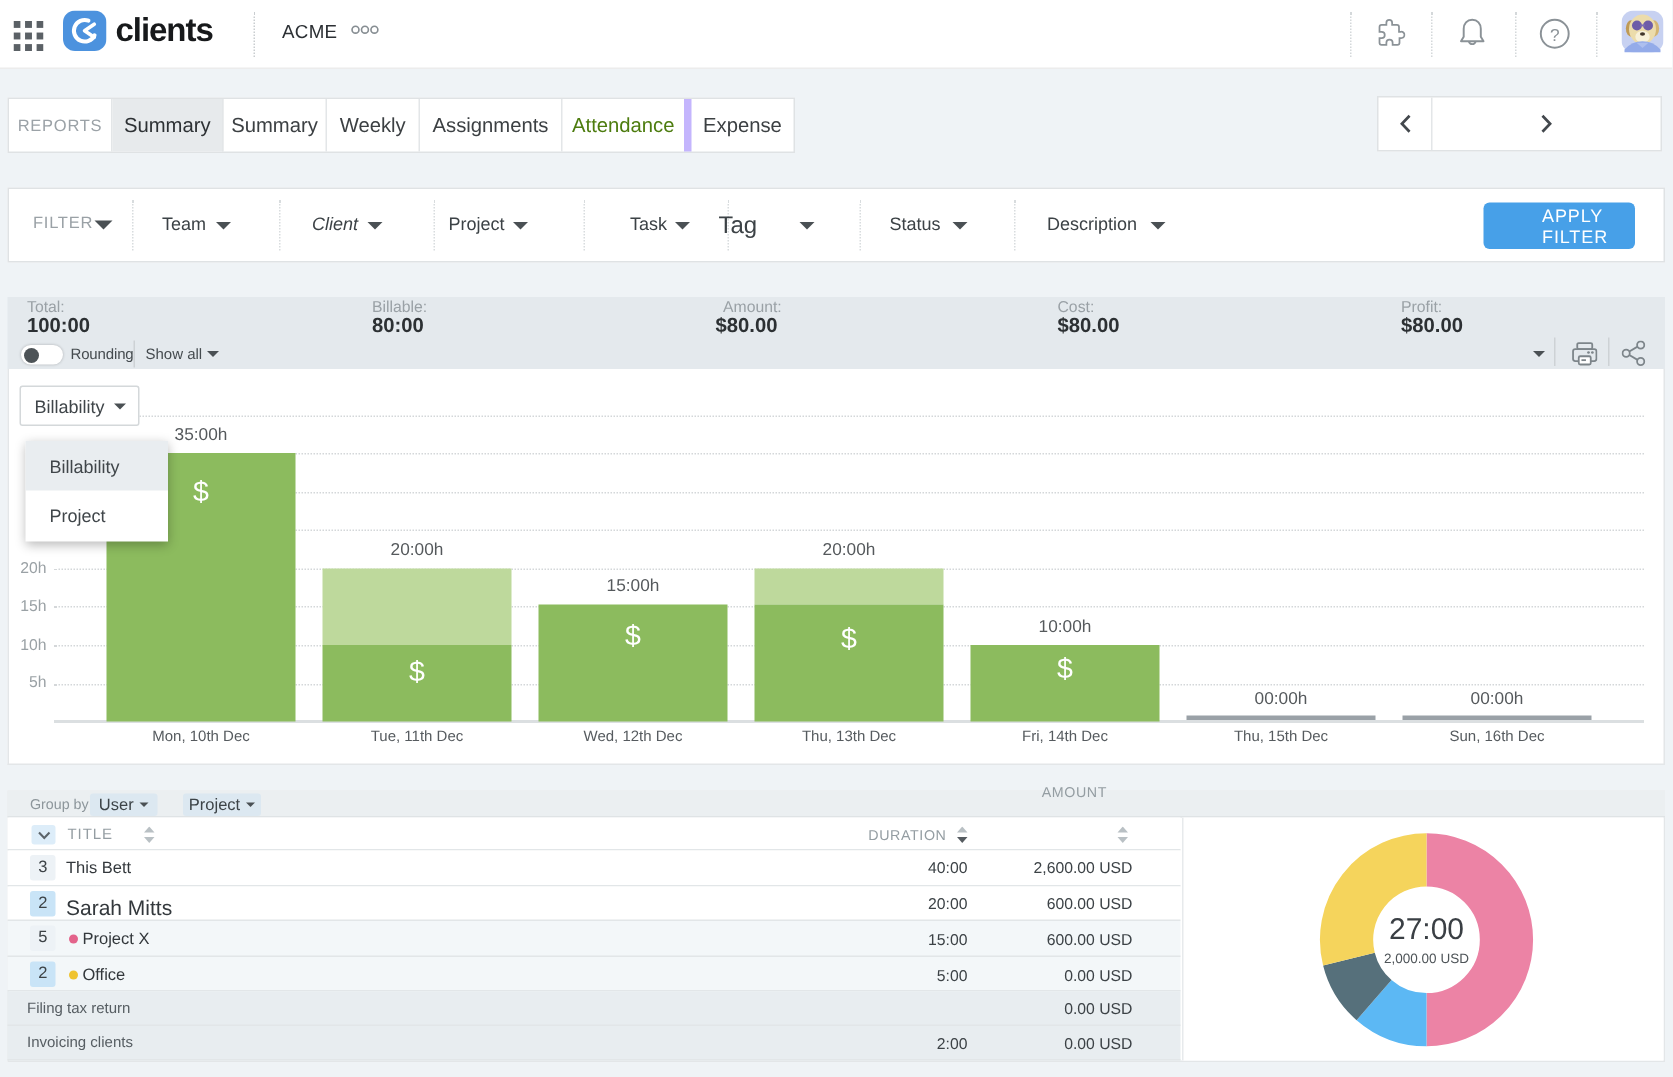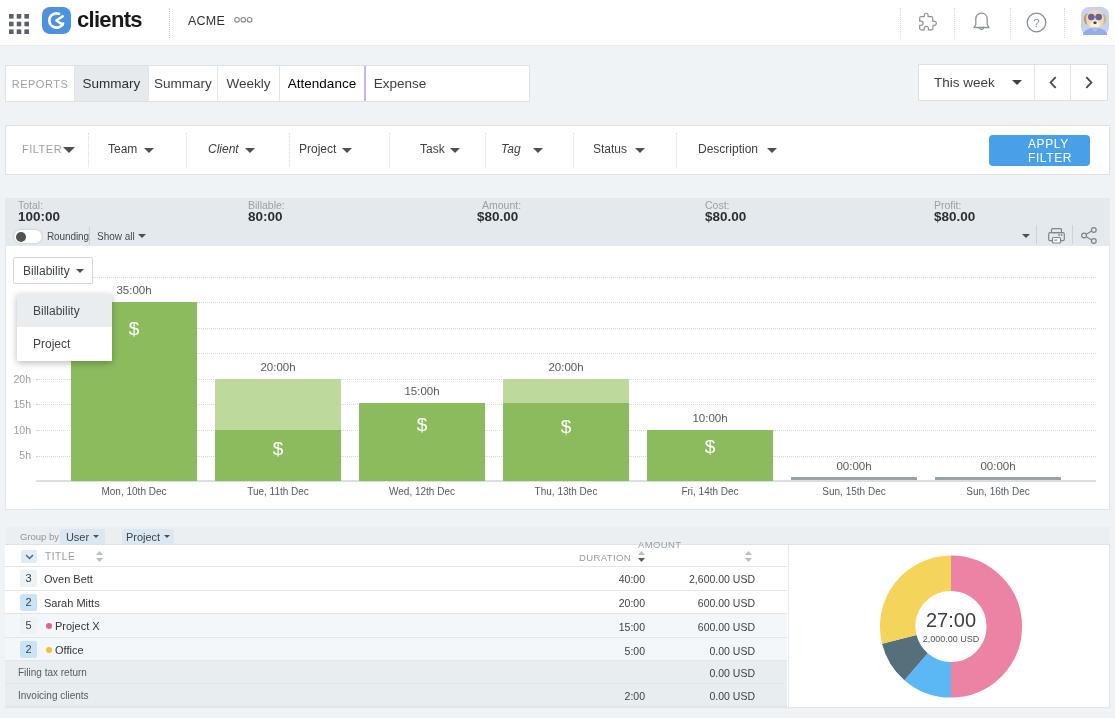--- a/index.html
+++ b/index.html
@@ -74,28 +74,25 @@
   <ellipse cx="14" cy="15.7" rx="1.7" ry="1.2" fill="#42362b"></ellipse>
   <path d="M2 26 Q7 20.5 14 20.5 Q21 20.5 26 26 L26 28 L2 28 Z" fill="#94abe9"></path>
   <path d="M10 21.5 L14 25 L18 21.5" fill="#aebfee"></path>
 </svg>
 
 <div class="abs" style="left:5px;top:65px;width:525px;height:37px;background:#fff;border:1px solid #dfe2e4;display:flex;">
   <div style="width:69px;border-right:1px solid #e3e6e8;display:flex;align-items:center;justify-content:center;font-size:11px;color:#9ba2a7;letter-spacing:0.5px;">REPORTS</div>
   <div style="width:74px;border-right:1px solid #e3e6e8;background:#e7eaec;display:flex;align-items:center;justify-content:center;font-size:13.5px;color:#2d3134;">Summary</div>
   <div style="width:69px;border-right:1px solid #e3e6e8;display:flex;align-items:center;justify-content:center;font-size:13.5px;color:#3c4043;">Summary</div>
   <div style="width:62px;border-right:1px solid #e3e6e8;display:flex;align-items:center;justify-content:center;font-size:13.5px;color:#3c4043;">Weekly</div>
-  <div style="width:86px;border-right:2px solid #c4b5fd;display:flex;align-items:center;justify-content:center;font-size:13.5px;color:#000000;">Attendance</div>
+  <div style="width:95px;border-right:1px solid #e3e6e8;display:flex;align-items:center;justify-content:center;font-size:13.5px;color:#3c4043;">Assignments</div>
+  <div style="width:86px;border-right:5px solid #c4b5fd;display:flex;align-items:center;justify-content:center;font-size:13.5px;color:#4d7c0f;">Attendance</div>
   <div style="width:68px;display:flex;align-items:center;justify-content:center;font-size:13.5px;color:#3c4043;">Expense</div>
 </div>
 <div class="abs" style="left:918px;top:64px;width:190px;height:37px;background:#fff;border:1px solid #dfe2e4;display:flex;">
-  <div style="width:116px;border-right:1px solid #e3e6e8;display:flex;align-items:center;justify-content:space-between;padding:0 12px 0 15px;">
-    <span style="font-size:13.5px;color:#3c4043;">This week</span>
-      <span class="caret" style="border-top-color:#3c4043;"></span>
-  </div>
   <div style="width:36px;border-right:1px solid #e3e6e8;display:flex;align-items:center;justify-content:center;">
       <svg width="8" height="13">
         <path d="M6.7 1.2 L1.6 6.5 L6.7 11.8" fill="none" stroke="#43484d" stroke-width="1.8"></path>
       </svg>
     </div>
   <div style="flex:1;display:flex;align-items:center;justify-content:center;">
       <svg width="8" height="13">
         <path d="M1.3 1.2 L6.4 6.5 L1.3 11.8" fill="none" stroke="#43484d" stroke-width="1.8"></path>
       </svg>
     </div>
@@ -110,21 +107,21 @@
 <div class="abs" style="left:186px;top:133px;height:34px;border-left:1px dotted #d8dcde;"></div>
 <div class="abs" style="left:208px;top:142px;font-size:12px;color:#3c4246;font-style:italic;">Client</div>
 <span class="abs caret" style="left:245px;top:148px;"></span>
 <div class="abs" style="left:289px;top:133px;height:34px;border-left:1px dotted #d8dcde;"></div>
 <div class="abs" style="left:299px;top:142px;font-size:12px;color:#3c4246;">Project</div>
 <span class="abs caret" style="left:342px;top:148px;"></span>
 <div class="abs" style="left:389px;top:133px;height:34px;border-left:1px dotted #d8dcde;"></div>
 <div class="abs" style="left:420px;top:142px;font-size:12px;color:#3c4246;">Task</div>
 <span class="abs caret" style="left:450px;top:148px;"></span>
 <div class="abs" style="left:485px;top:133px;height:34px;border-left:1px dotted #d8dcde;"></div>
-<div class="abs" style="left:501px;top:142px;font-size:12px;color:#3c4246;font-style:italic;">Tag</div>
+<div class="abs" style="left:479px;top:142px;font-size:16px;color:#3c4246;">Tag</div>
 <span class="abs caret" style="left:533px;top:148px;"></span>
 <div class="abs" style="left:573px;top:133px;height:34px;border-left:1px dotted #d8dcde;"></div>
 <div class="abs" style="left:593px;top:142px;font-size:12px;color:#3c4246;">Status</div>
 <span class="abs caret" style="left:635px;top:148px;"></span>
 <div class="abs" style="left:676px;top:133px;height:34px;border-left:1px dotted #d8dcde;"></div>
 <div class="abs" style="left:698px;top:142px;font-size:12px;color:#3c4246;">Description</div>
 <span class="abs caret" style="left:767px;top:148px;"></span>
 <div class="abs" style="left:989px;top:135px;width:101px;height:31px;background:#47a0e8;border-radius:4px;color:#fff;font-size:12px;letter-spacing:0.6px;display:flex;align-items:center;justify-content:center;padding-left:39px;">APPLY FILTER</div>
 
 <div class="abs" style="left:5px;top:198px;width:1105px;height:48px;background:#e4e9ed;"></div>
@@ -208,21 +205,21 @@
 <div class="abs" style="left:215px;top:438px;width:126px;text-align:center;font-size:19px;color:#fff;">$</div>
 <div class="abs" style="left:359px;top:414px;width:126px;text-align:center;font-size:19px;color:#fff;">$</div>
 <div class="abs" style="left:503px;top:416px;width:126px;text-align:center;font-size:19px;color:#fff;">$</div>
 <div class="abs" style="left:647px;top:436px;width:126px;text-align:center;font-size:19px;color:#fff;">$</div>
 
 <div class="abs" style="left:71px;top:486px;width:126px;text-align:center;font-size:10px;color:#565b5f;">Mon, 10th Dec</div>
 <div class="abs" style="left:215px;top:486px;width:126px;text-align:center;font-size:10px;color:#565b5f;">Tue, 11th Dec</div>
 <div class="abs" style="left:359px;top:486px;width:126px;text-align:center;font-size:10px;color:#565b5f;">Wed, 12th Dec</div>
 <div class="abs" style="left:503px;top:486px;width:126px;text-align:center;font-size:10px;color:#565b5f;">Thu, 13th Dec</div>
 <div class="abs" style="left:647px;top:486px;width:126px;text-align:center;font-size:10px;color:#565b5f;">Fri, 14th Dec</div>
-<div class="abs" style="left:791px;top:486px;width:126px;text-align:center;font-size:10px;color:#565b5f;">Sun, 15th Dec</div>
+<div class="abs" style="left:791px;top:486px;width:126px;text-align:center;font-size:10px;color:#565b5f;">Thu, 15th Dec</div>
 <div class="abs" style="left:935px;top:486px;width:126px;text-align:center;font-size:10px;color:#565b5f;">Sun, 16th Dec</div>
 
 <div class="abs" style="left:13px;top:257px;width:80px;height:27px;background:#fff;border:1px solid #d4d8da;border-radius:2px;display:flex;align-items:center;justify-content:space-between;padding:0 8px 0 9px;">
   <span style="font-size:12px;color:#3f4549;">Billability</span>
     <span class="caret" style="border-left-width:4px;border-right-width:4px;border-top-width:4px;"></span>
 </div>
 <div class="abs" style="left:17px;top:294px;width:95px;height:67px;background:#fff;box-shadow:0 2px 7px rgba(0,0,0,0.28);z-index:5;">
   <div style="height:33px;background:#e9edf0;display:flex;align-items:center;padding-left:16px;font-size:12px;color:#40464a;">Billability</div>
   <div style="height:34px;display:flex;align-items:center;padding-left:16px;font-size:12px;color:#40464a;">Project</div>
 </div>
@@ -248,35 +245,35 @@
 <div class="abs" style="left:45px;top:551px;font-size:10px;color:#949da2;letter-spacing:0.6px;">TITLE</div>
 <svg class="abs" style="left:95px;top:551px;" width="9" height="11">
     <path d="M4.5 0 L8 4 L1 4 Z" fill="#b9c0c4"></path>
     <path d="M4.5 11 L8 7 L1 7 Z" fill="#b9c0c4"></path>
   </svg>
 <div class="abs" style="left:531px;top:551.5px;width:100px;text-align:right;font-size:9.5px;color:#949da2;letter-spacing:0.4px;">DURATION</div>
 <svg class="abs" style="left:637px;top:551px;" width="9" height="11">
     <path d="M4.5 0 L8 4 L1 4 Z" fill="#b9c0c4"></path>
     <path d="M4.5 11 L8 7 L1 7 Z" fill="#555b60"></path>
   </svg>
-<div class="abs" style="left:638px;top:539px;width:100px;text-align:left;font-size:9.5px;color:#949da2;letter-spacing:0.4px;">AMOUNT</div>
+<div class="abs" style="left:638px;top:523px;width:100px;text-align:right;font-size:9.5px;color:#949da2;letter-spacing:0.4px;">AMOUNT</div>
 <svg class="abs" style="left:744px;top:551px;" width="9" height="11">
     <path d="M4.5 0 L8 4 L1 4 Z" fill="#b9c0c4"></path>
     <path d="M4.5 11 L8 7 L1 7 Z" fill="#b9c0c4"></path>
   </svg>
 
 <div class="abs" style="left:5px;top:566.5px;width:782px;height:24px;background:#ffffff;border-bottom:1px solid #e2e6e8;">
     <div style="position:absolute;left:15px;top:3px;width:17px;height:17px;background:#edf2f6;border-radius:2px;text-align:center;line-height:17px;font-size:11px;color:#3c4246;">3</div>
-    <div style="position:absolute;left:39px;top:6px;font-size:11px;color:#33383c;">Oven Bett</div>
+    <div style="position:absolute;left:39px;top:6px;font-size:11px;color:#33383c;">This Bett</div>
     <div style="position:absolute;left:540px;top:6.5px;width:100px;text-align:right;font-size:10.5px;color:#3c4246;">40:00</div>
     <div style="position:absolute;left:645px;top:6.5px;width:105px;text-align:right;font-size:10.5px;color:#3c4246;">2,600.00 USD</div>
   </div>
 <div class="abs" style="left:5px;top:590.5px;width:782px;height:23.5px;background:#ffffff;border-bottom:1px solid #e2e6e8;">
     <div style="position:absolute;left:15px;top:3px;width:17px;height:17px;background:#c9e4f7;border-radius:2px;text-align:center;line-height:17px;font-size:11px;color:#3c4246;">2</div>
-    <div style="position:absolute;left:39px;top:6px;font-size:11px;color:#33383c;">Sarah Mitts</div>
+    <div style="position:absolute;left:39px;top:6px;font-size:14px;color:#33383c;">Sarah Mitts</div>
     <div style="position:absolute;left:540px;top:6.5px;width:100px;text-align:right;font-size:10.5px;color:#3c4246;">20:00</div>
     <div style="position:absolute;left:645px;top:6.5px;width:105px;text-align:right;font-size:10.5px;color:#3c4246;">600.00 USD</div>
   </div>
 <div class="abs" style="left:5px;top:614px;width:782px;height:24px;background:#f3f7f9;border-bottom:1px solid #e2e6e8;">
     <div style="position:absolute;left:15px;top:3px;width:17px;height:17px;background:#edf2f6;border-radius:2px;text-align:center;line-height:17px;font-size:11px;color:#3c4246;">5</div>
     <div style="position:absolute;left:40.7px;top:9px;width:6px;height:6px;border-radius:50%;background:#e3638b;"></div>
     <div style="position:absolute;left:50px;top:6px;font-size:11px;color:#33383c;">Project X</div>
     <div style="position:absolute;left:540px;top:6.5px;width:100px;text-align:right;font-size:10.5px;color:#3c4246;">15:00</div>
     <div style="position:absolute;left:645px;top:6.5px;width:105px;text-align:right;font-size:10.5px;color:#3c4246;">600.00 USD</div>
   </div>

